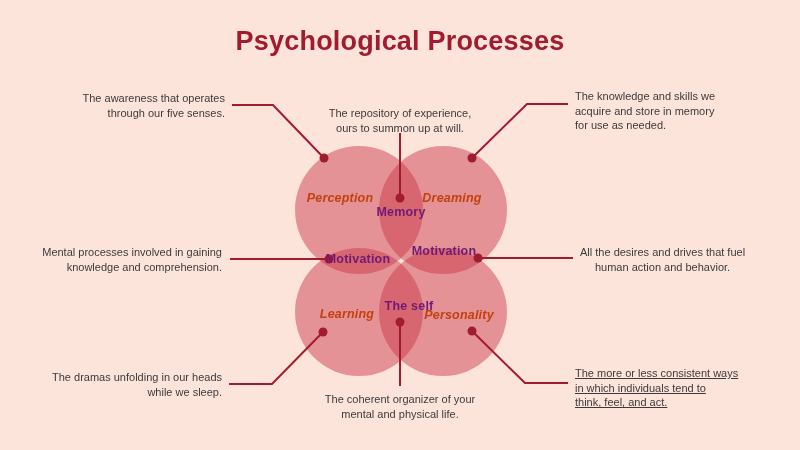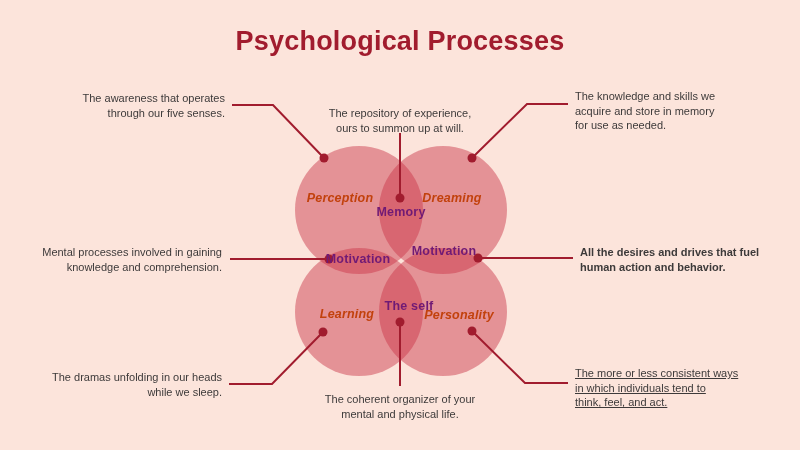--- a/index.html
+++ b/index.html
@@ -34,21 +34,21 @@
   .ann{
     position:absolute;
     font-size:11px;line-height:1.32;
     color:#3D3A3A;
     white-space:pre-line;
   }
   .ann-tl{top:91px;right:575px;text-align:right;}
   .ann-tc{top:106px;left:400px;transform:translateX(-50%);text-align:center;}
   .ann-tr{top:89px;left:575px;text-align:left;}
   .ann-ml{top:245px;right:578px;text-align:right;}
-  .ann-mr{top:245px;left:580px;text-align:left;font-weight:bold;}
+  .ann-mr{top:245px;left:580px;text-align:center;}
   .ann-bl{top:370px;right:578px;text-align:right;}
   .ann-bc{top:392px;left:400px;transform:translateX(-50%);text-align:center;}
   .ann-br{top:366px;left:575px;text-align:left;text-decoration:underline;}
 </style>
 </head>
 <body>
 
 <div id="canvas">
 
   <div class="title">Psychological Processes</div>

